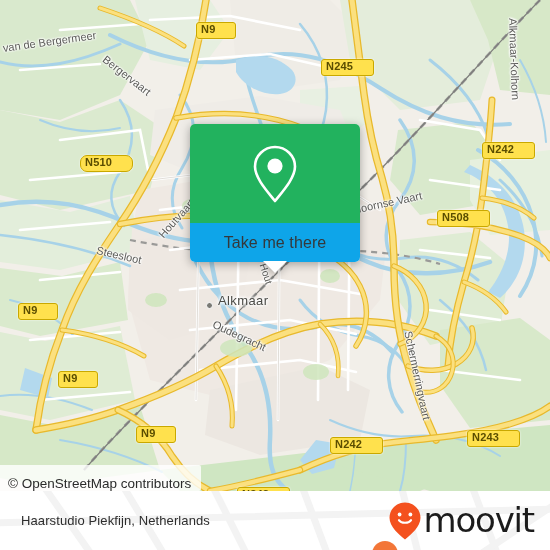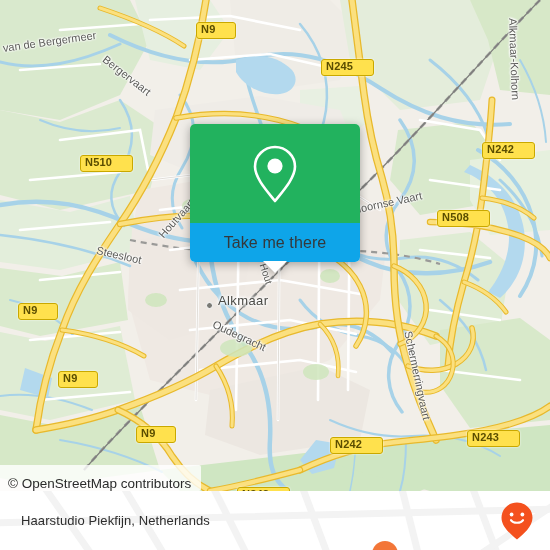--- a/index.html
+++ b/index.html
@@ -347,21 +347,21 @@
     <div class="maplabel water-label" style="left:352px; top:204px; font-size:11px; transform:rotate(-12deg); transform-origin:left top; color:#5b5b58;">Hoornse Vaart</div>
     <div class="maplabel water-label" style="left:98px; top:244px; font-size:11px; transform:rotate(13deg); transform-origin:left top; color:#5b5b58;">Steesloot</div>
     <div class="maplabel water-label" style="left:156px; top:232px; font-size:11px; transform:rotate(-48deg); transform-origin:left top; color:#5b5b58;">Houtvaart</div>
     <div class="maplabel water-label" style="left:268px; top:262px; font-size:10px; transform:rotate(72deg); transform-origin:left top; color:#5b5b58;">Hout</div>
     <div class="maplabel water-label" style="left:216px; top:318px; font-size:11px; transform:rotate(25deg); transform-origin:left top; color:#5b5b58;">Oudegracht</div>
     <div class="maplabel water-label" style="left:414px; top:330px; font-size:11px; transform:rotate(78deg); transform-origin:left top; color:#5b5b58;">Schermerringvaart</div>
 
     <div class="shield" style="left:196px; top:22px;">N9</div>
     <div class="shield" style="left:321px; top:59px;">N245</div>
     <div class="shield" style="left:482px; top:142px;">N242</div>
-    <div class="shield" style="left:80px; top:155px;">N510</div>
+    <div class="shield" style="left:80px; top:155px;border-radius:7px;">N510</div>
     <div class="shield" style="left:437px; top:210px;">N508</div>
     <div class="shield" style="left:18px; top:303px;">N9</div>
     <div class="shield" style="left:58px; top:371px;">N9</div>
     <div class="shield" style="left:136px; top:426px;">N9</div>
     <div class="shield" style="left:330px; top:437px;">N242</div>
     <div class="shield" style="left:467px; top:430px;">N243</div>
     <div class="shield" style="left:237px; top:487px;">N242</div>
 
     <div id="popup">
       <div id="popup-inner">
@@ -399,16 +399,17 @@
       <circle cx="385" cy="63" r="13" fill="#f26722" opacity=".9"></circle>
     </svg>
     <span id="footer-title">Haarstudio Piekfijn, Netherlands</span>
     <div id="brand">
       <svg width="34" height="40" viewBox="0 0 34 40">
         <path d="M17 1.5 C8.4 1.5 1.5 8.3 1.5 16.7 C1.5 25.8 11 33.5 17 38.5 C23 33.5 32.5 25.8 32.5 16.7 C32.5 8.3 25.6 1.5 17 1.5 Z" fill="#f4511e"></path>
         <circle cx="11.6" cy="13.5" r="1.9" fill="#ffffff"></circle>
         <circle cx="22.4" cy="13.5" r="1.9" fill="#ffffff"></circle>
         <path d="M11 19.2 C13 22.6 21 22.6 23 19.2" fill="none" stroke="#ffffff" stroke-width="2.2" stroke-linecap="round"></path>
       </svg>
+      <span id="brand-word">moovit</span>
     </div>
   </div>
 
 </div>
 
 </body></html>

